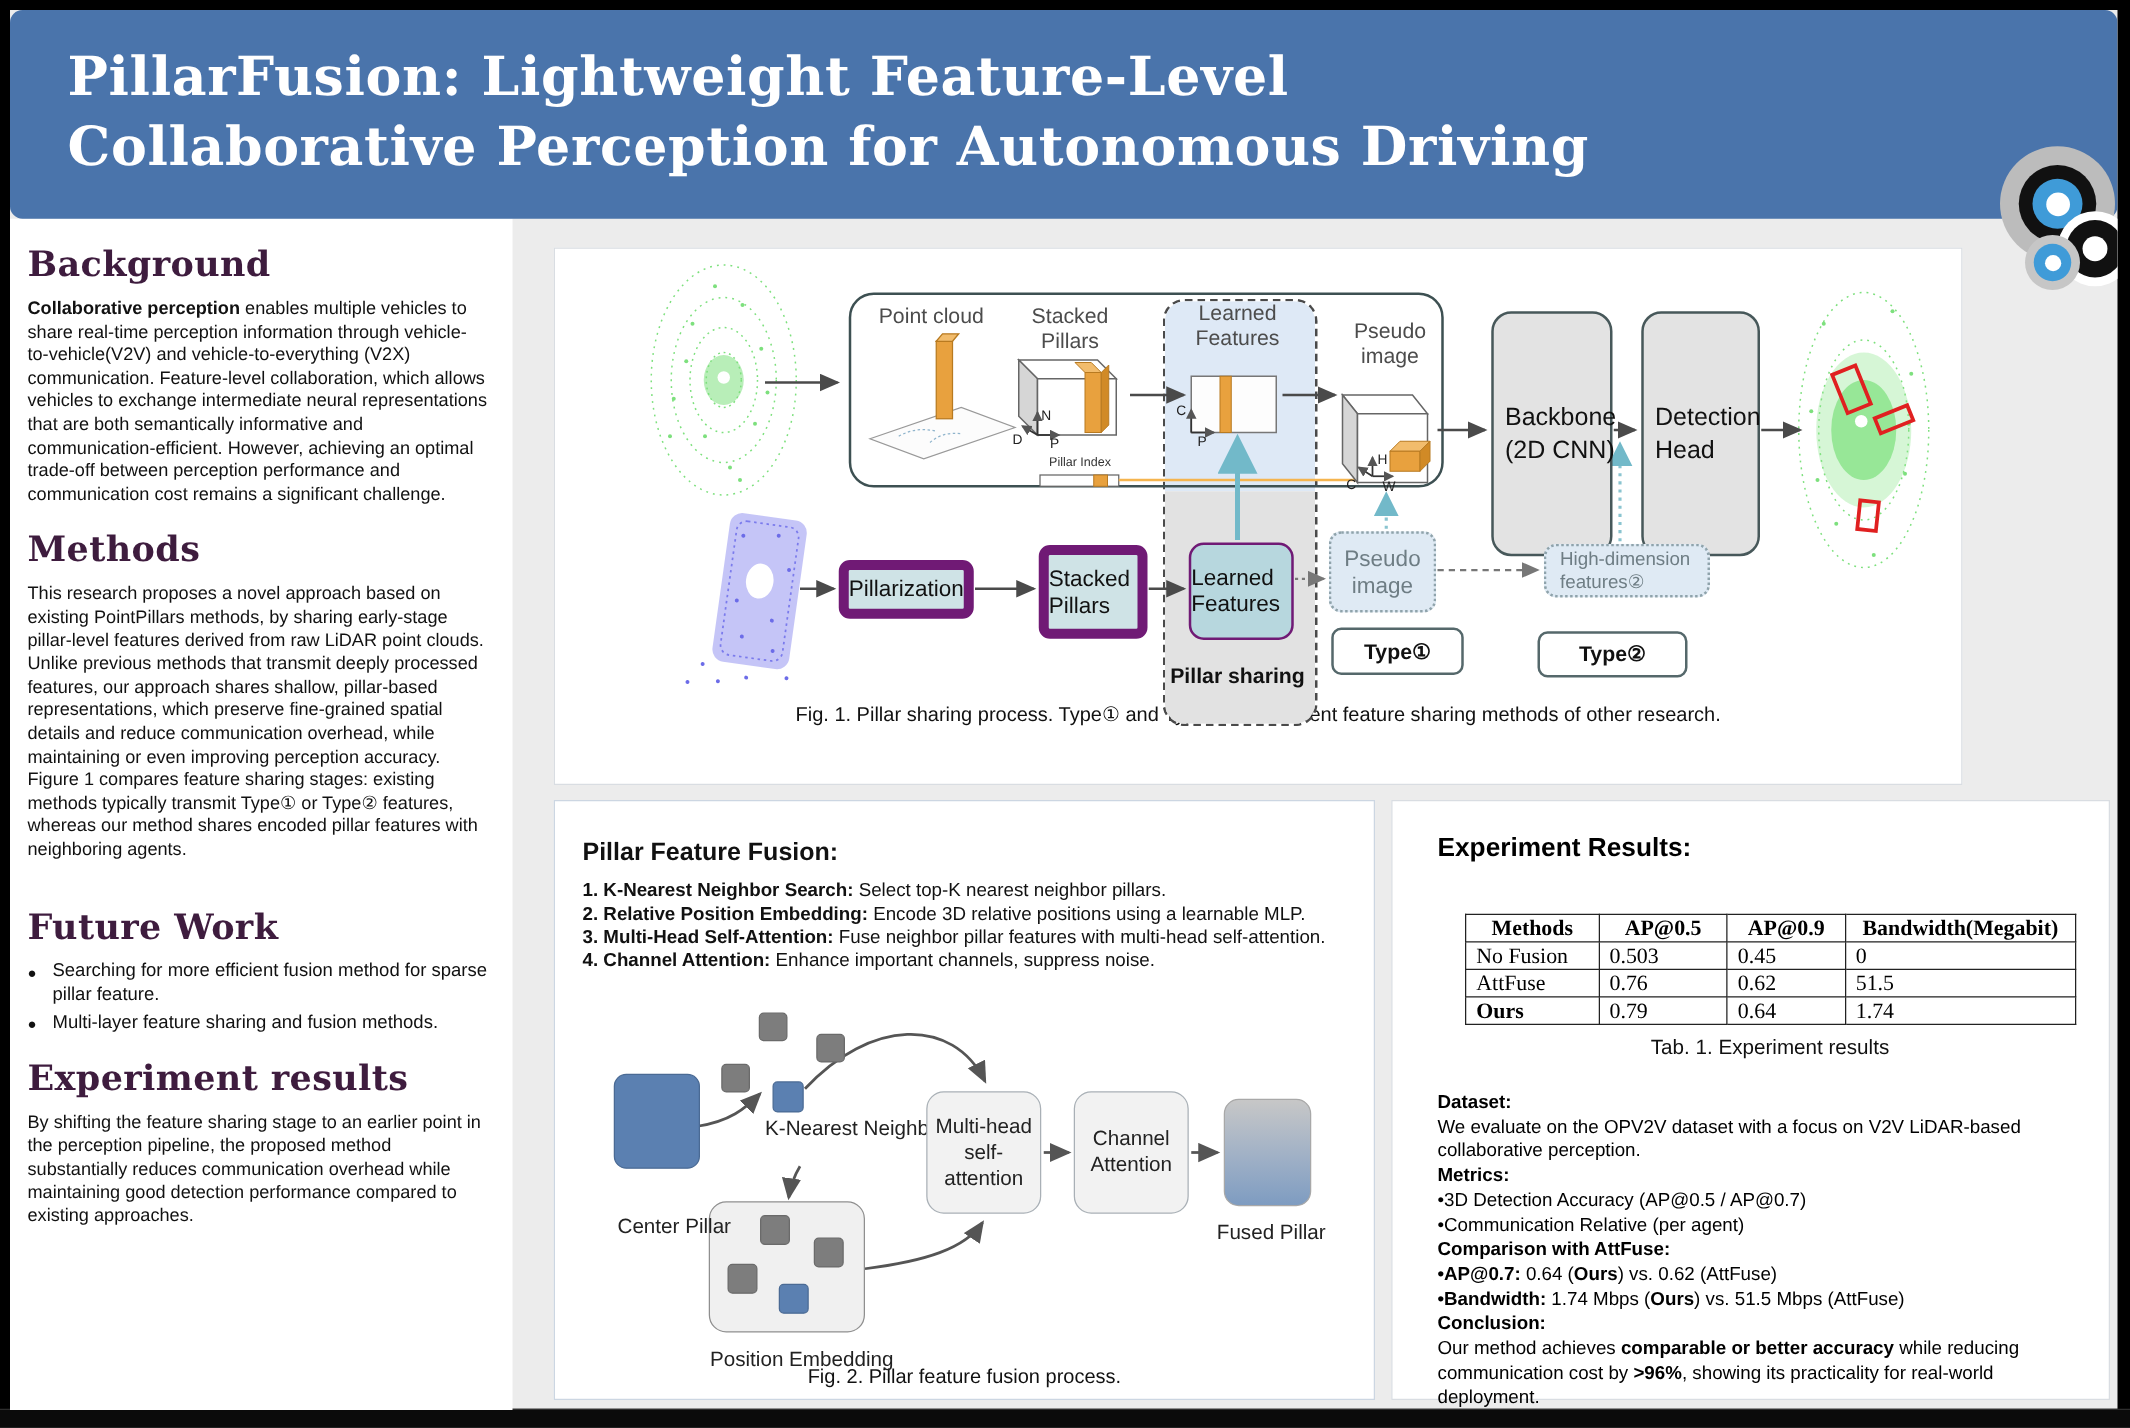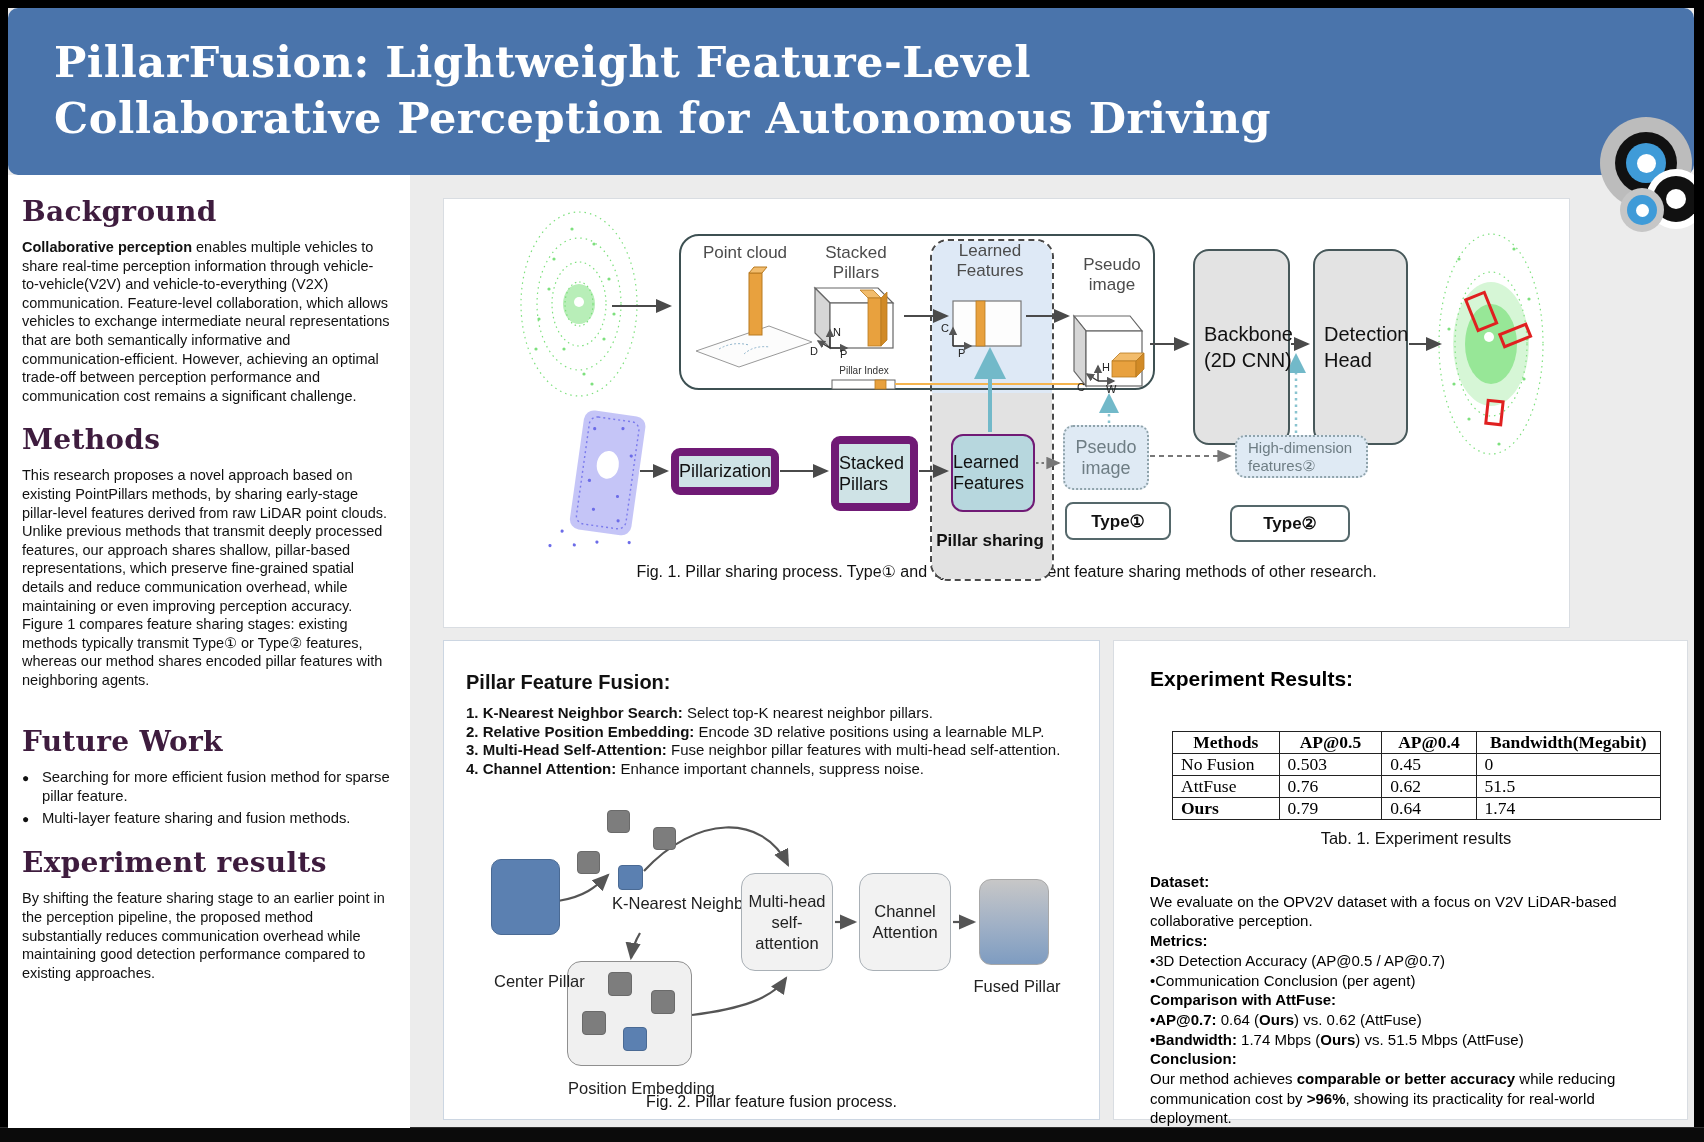--- a/index.html
+++ b/index.html
@@ -362,21 +362,21 @@
 
   <div class="panel rpanel">
     <div class="inner">
       <div class="rhead">Experiment Results:</div>
 
       <table class="res">
         <tbody>
             <tr>
           <th style="width:100px;">Methods</th>
           <th style="width:96px;">AP@0.5</th>
-          <th style="width:84px;">AP@0.4</th>
+          <th style="width:84px;">AP@0.9</th>
           <th style="width:172px;">Bandwidth(Megabit)</th>
         </tr>
         <tr>
           <td>No Fusion</td>
           <td>0.503</td>
           <td>0.45</td>
           <td>0</td>
         </tr>
         <tr>
           <td>AttFuse</td>
@@ -392,21 +392,21 @@
         </tr>
       </tbody>
         </table>
       <div class="tcap">Tab. 1. Experiment results</div>
 
       <div class="rinfo">
         <div class="b">Dataset:</div>
         <div>We evaluate on the OPV2V dataset with a focus on V2V LiDAR-based collaborative perception.</div>
         <div class="b">Metrics:</div>
         <div>•3D Detection Accuracy (AP@0.5 / AP@0.7)</div>
-        <div>•Communication Conclusion (per agent)</div>
+        <div>•Communication Relative (per agent)</div>
         <div class="b">Comparison with AttFuse:</div>
         <div><b>•AP@0.7:</b><span> 0.64 (</span><b>Ours</b><span>) vs. 0.62 (AttFuse)</span></div>
         <div><b>•Bandwidth:</b><span> 1.74 Mbps (</span><b>Ours</b><span>) vs. 51.5 Mbps (AttFuse)</span></div>
         <div class="b">Conclusion:</div>
         <div><span>Our method achieves </span><b>comparable or better accuracy</b><span> while reducing communication cost by </span><b>&gt;96%</b><span>, showing its practicality for real-world deployment.</span></div>
       </div>
     </div>
   </div>
 
 </div>

